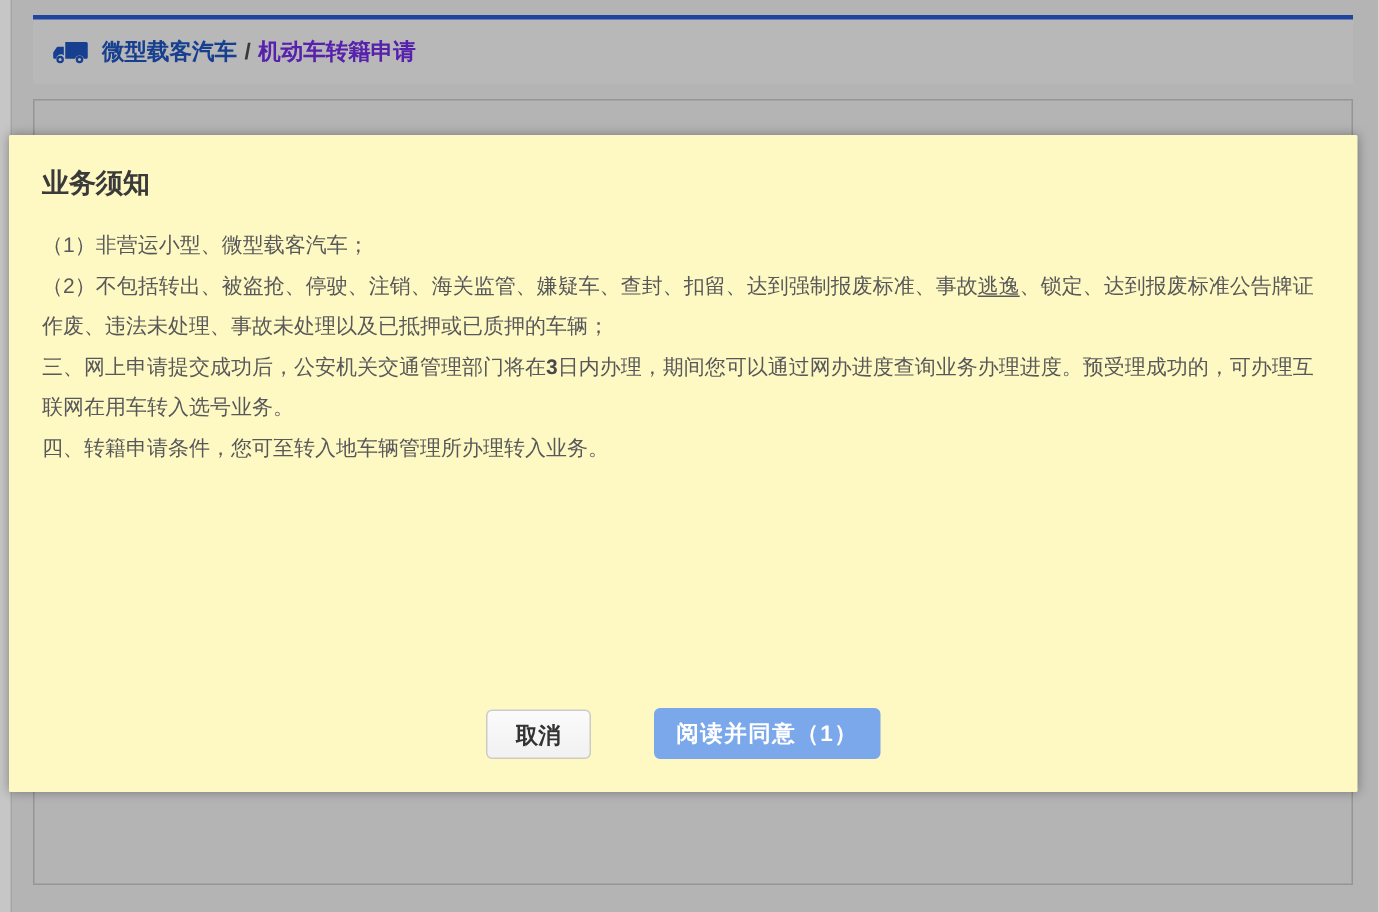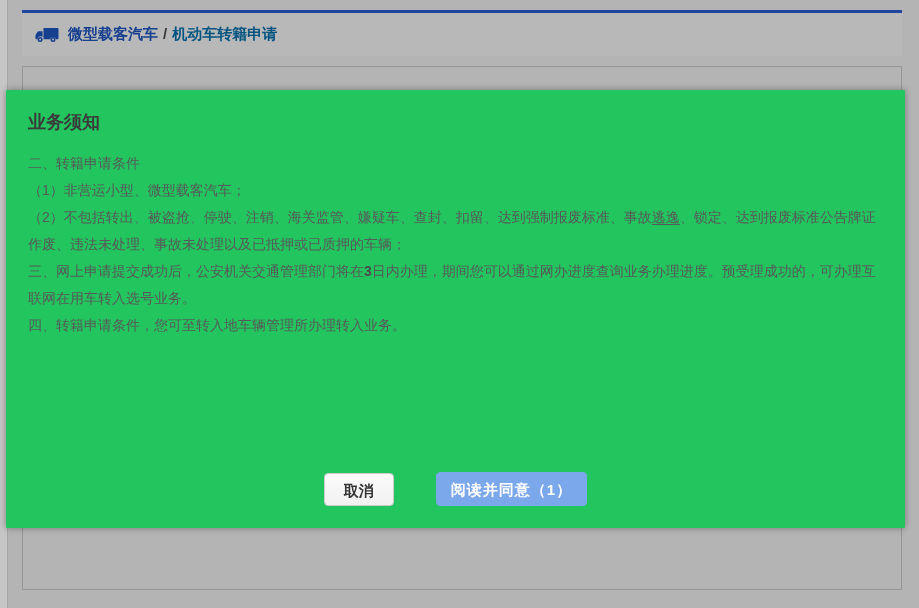--- a/index.html
+++ b/index.html
@@ -23,38 +23,38 @@
     position: absolute; left: 22px; top: 10px; width: 880px; height: 46px;
     background: #e6e6e6;
     border-top: 3px solid #2757ca;
     display: flex; align-items: center;
     padding-left: 13px;
   }
   .truck-icon { width: 24px; height: 17px; margin-right: 9px; flex: none; }
   .breadcrumb { font-size: 15px; font-weight: bold; white-space: nowrap; }
   .breadcrumb .crumb-primary { color: #1d4fb4; }
   .breadcrumb .crumb-sep { color: #474747; padding: 0 5px; }
-  .breadcrumb .crumb-current { color: #0369a1; }
+  .breadcrumb .crumb-current { color: #6d28d9; }
 
   .content-panel {
     position: absolute; left: 22px; top: 66px; width: 880px; height: 524px;
     background: #e1e1e1; border: 1px solid #bbbbbb;
   }
 
   
   .backdrop {
     position: absolute; inset: 0;
     background: rgba(0,0,0,0.2);
     z-index: 10;
   }
 
   
   .modal {
     position: absolute; left: 6px; top: 90px; width: 899px; height: 438px;
-    background: #22c55e;
+    background: #fef9c3;
     z-index: 20;
     box-shadow: 0 0 7px rgba(0,0,0,0.35);
     border-radius: 1px;
     padding: 18px 22px 0 22px;
   }
   .modal-title {
     font-size: 18px; font-weight: bold; color: #3a3a3a;
     margin-top: 2px;
   }
   .notice-body {
@@ -117,21 +117,20 @@
 
   <div class="content-panel"></div>
 </div>
 
 <div class="backdrop"></div>
 
 <div class="modal">
   <div class="modal-title">业务须知</div>
 
   <div class="notice-body">
-    <p><span>二、转籍申请条件</span></p>
     <p><span>（1）非营运小型、微型载客汽车；</span></p>
     <p><span>（2）不包括转出、被盗抢、停驶、注销、海关监管、嫌疑车、查封、扣留、达到强制报废标准、事故</span><span class="u">逃逸</span><span>、锁定、达到报废标准公告牌证作废、违法未处理、事故未处理以及已抵押或已质押的车辆；</span></p>
     <p><span>三、网上申请提交成功后，公安机关交通管理部门将在</span><b>3</b><span>日内办理，期间您可以通过网办进度查询业务办理进度。预受理成功的，可办理互联网在用车转入选号业务。</span></p>
     <p><span>四、转籍申请条件，您可至转入地车辆管理所办理转入业务。</span></p>
   </div>
 
   <div class="modal-actions">
     <button class="btn btn-cancel">取消</button>
     <button class="btn btn-agree">阅读并同意（1）</button>
   </div>

